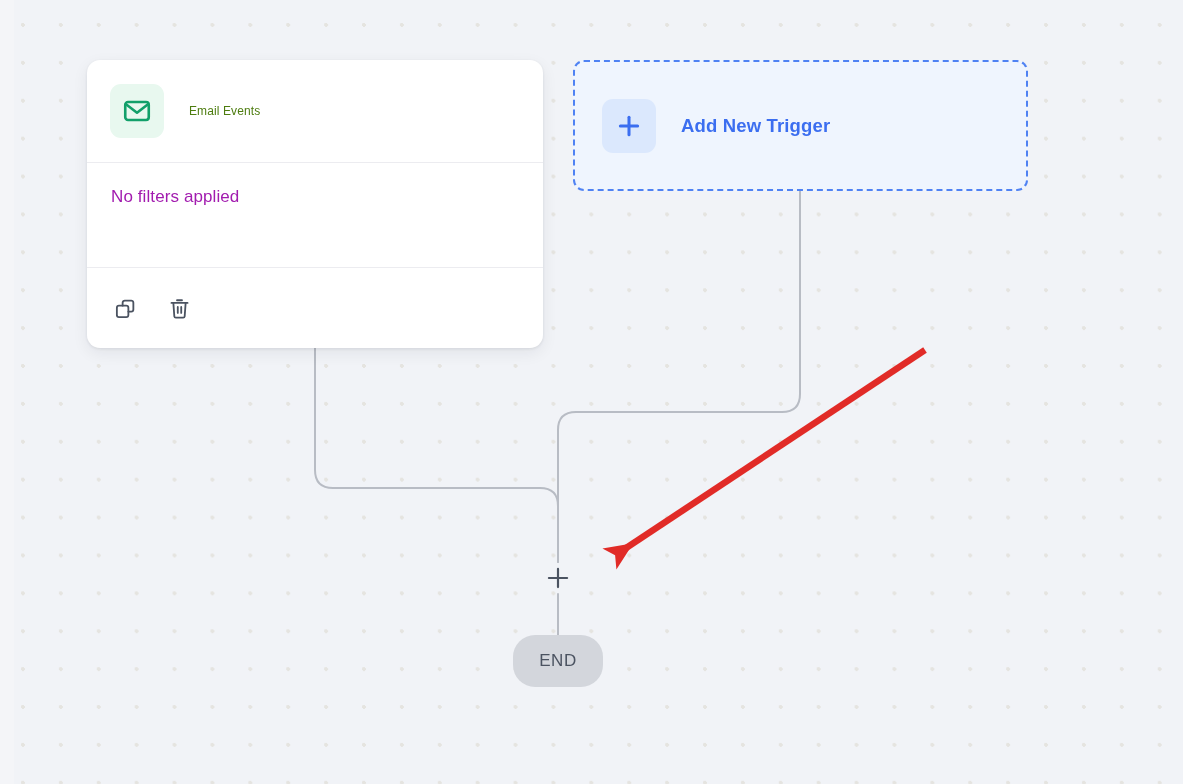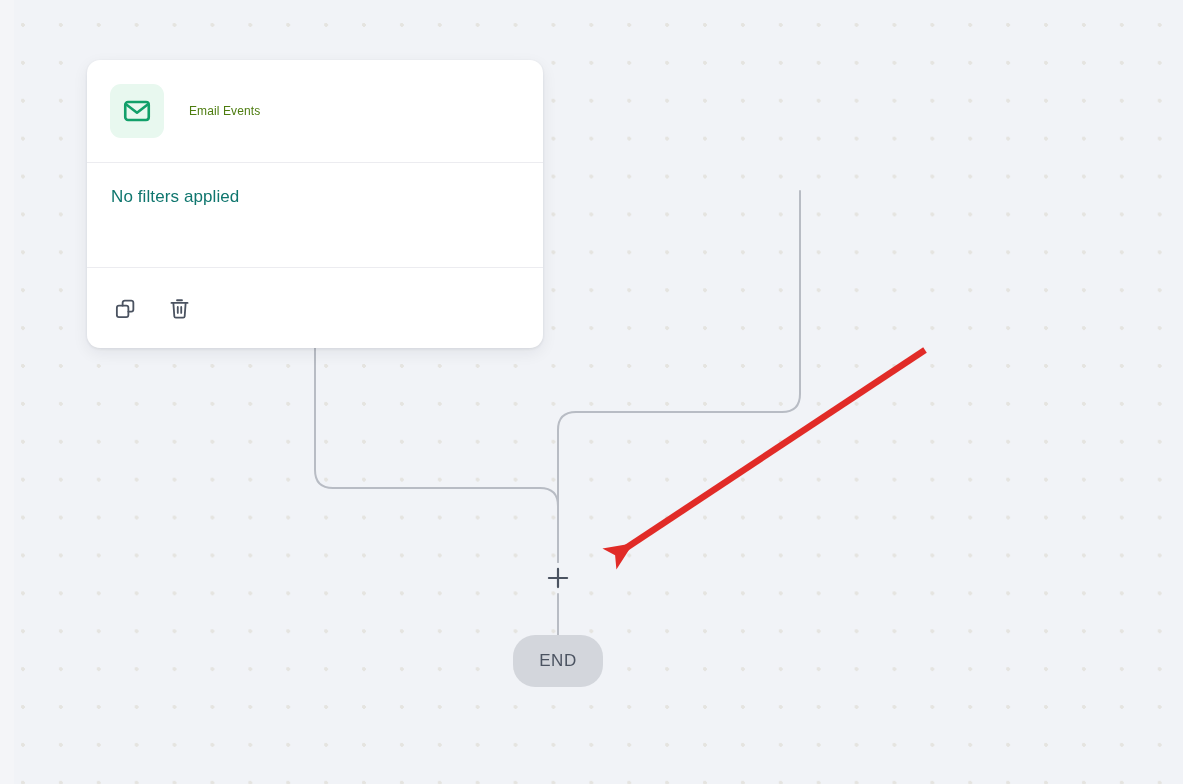--- a/index.html
+++ b/index.html
@@ -88,21 +88,21 @@
     white-space: nowrap;
   }
   .card-body {
     height: 105px;
     padding: 24px 0 0 24px;
     border-bottom: 1px solid #ececf0;
     box-sizing: border-box;
   }
   .card-body-text {
     font-size: 17px;
-    color: #0f766e;
+    color: #a21caf;
     letter-spacing: 0.1px;
   }
   .card-footer {
     height: 80px;
     display: flex;
     align-items: center;
     padding-left: 24px;
     gap: 26px;
     box-sizing: border-box;
   }
@@ -220,20 +220,29 @@
           <path d="M9.4 3.4 H14.6"></path>
           <path d="M5.6 6.2 L6.6 20.2 a1.6 1.6 0 0 0 1.6 1.4 H15.8 a1.6 1.6 0 0 0 1.6-1.4 L18.4 6.2"></path>
           <path d="M10.2 10.4 V16.6"></path>
           <path d="M13.8 10.4 V16.6"></path>
         </svg>
       </div>
     </div>
 
   </div>
 
+  <div id="add-trigger">
+    <div class="icon-tile plus-tile">
+      <svg width="28" height="28" viewBox="0 0 24 24" fill="none" stroke="#3b6ef0" stroke-width="2.6" stroke-linecap="round">
+        <path d="M12 4.6 V19.4"></path>
+        <path d="M4.6 12 H19.4"></path>
+      </svg>
+    </div>
+    <div id="add-trigger-label">Add New Trigger</div>
+  </div>
 
   <div id="plus-node">
     <svg width="26" height="26" viewBox="0 0 24 24" fill="none" stroke="#4b5361" stroke-width="2" stroke-linecap="round">
       <path d="M12 3.6 V20.4"></path>
       <path d="M3.6 12 H20.4"></path>
     </svg>
   </div>
 
   <div id="end-node">
     <span id="end-label">END</span>

